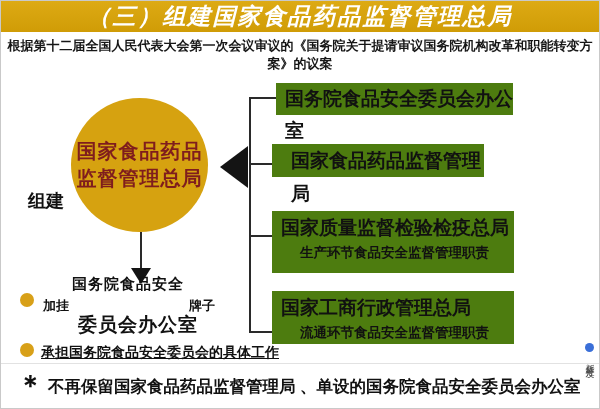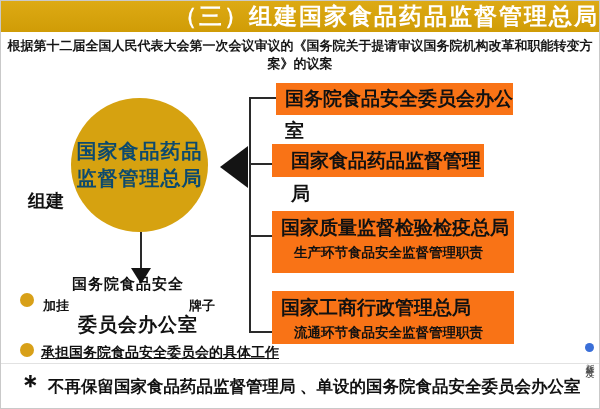--- a/index.html
+++ b/index.html
@@ -5,52 +5,52 @@
   html,body { margin:0; padding:0; background:#f4f4f4; }
   .page {
     position:relative; width:600px; height:409px; background:#ffffff;
     font-family:"Liberation Sans","DejaVu Sans",sans-serif;
     border:1px solid #c9c9c9; box-sizing:border-box; overflow:hidden;
     color:#111;
   }
   .title-bar {
     position:absolute; top:0; left:0; width:100%; height:31px;
     background:linear-gradient(#ddaa14,#d09c06);
-    color:#fff; font-size:23px; font-weight:bold; text-align:right;
-    line-height:31px; letter-spacing:2px;
+    color:#fff; font-size:23px; font-weight:bold; text-align:center;
+    line-height:31px; letter-spacing:2px;font-style:italic;
   }
   .subtitle {
     position:absolute; top:36px; left:0; width:100%; text-align:center;
     font-size:13px; font-weight:bold; color:#161616;
   }
   .action-label { position:absolute; left:27px; top:158px; font-size:18px; font-weight:bold;margin-top:30px; }
   .circle {
     position:absolute; left:70px; top:97px; width:137px; height:134px;
-    border-radius:50%; background:#d6a210; color:#0c4a6e; font-weight:bold;
+    border-radius:50%; background:#d6a210; color:#7f1d1d; font-weight:bold;
     font-size:20px; display:flex; flex-direction:column; justify-content:center;
     text-align:center; line-height:1.35; letter-spacing:1px;
   }
   .tri-left {
     position:absolute; left:219px; top:145px; width:0; height:0;
     border-top:21px solid transparent; border-bottom:21px solid transparent;
     border-right:28px solid #141414;
   }
   .bracket-v { position:absolute; left:248px; top:96px; width:2px; height:236px; background:#2a2a2a; }
   .stub { position:absolute; height:2px; background:#2a2a2a; }
   .stub1 { left:250px; top:96px;  width:25px; }
   .stub2 { left:250px; top:162px; width:21px; }
   .stub3 { left:250px; top:234px; width:21px; }
   .stub4 { left:250px; top:330px; width:21px; }
-  .org-box { position:absolute; background:#f97316; font-weight:bold; box-sizing:border-box; }
+  .org-box { position:absolute; background:#4d7c0f; font-weight:bold; box-sizing:border-box; }
   .box1 { left:275px; top:82px;  width:237px; height:32px; font-size:19px; line-height:32px; padding-left:9px; }
   .box2 { left:271px; top:143px; width:212px; height:33px; font-size:19px; line-height:33px; padding-left:19px; }
   .box3 { left:271px; top:210px; width:242px; height:62px; }
   .box4 { left:271px; top:290px; width:242px; height:53px; }
   .org-title { display:block; font-size:19px; padding:4px 0 0 9px; }
-  .org-sub   { display:block; font-size:13.5px; padding:3px 0 0 22px; }
+  .org-sub   { display:block; font-size:13.5px; padding:3px 0 0 28px; }
   .down-line { position:absolute; left:139px; top:231px; width:2px; height:37px; background:#2a2a2a; }
   .tri-down {
     position:absolute; left:130px; top:267px; width:0; height:0;
     border-left:10px solid transparent; border-right:10px solid transparent;
     border-top:16px solid #141414;
   }
   .bullet { position:absolute; width:14px; height:14px; border-radius:50%; background:#d8a018; }
   .bullet1 { left:19px; top:292px; }
   .bullet2 { left:19px; top:342px; }
   .hang-prefix { position:absolute; left:42px;  top:296px; font-size:13px; font-weight:bold; }

